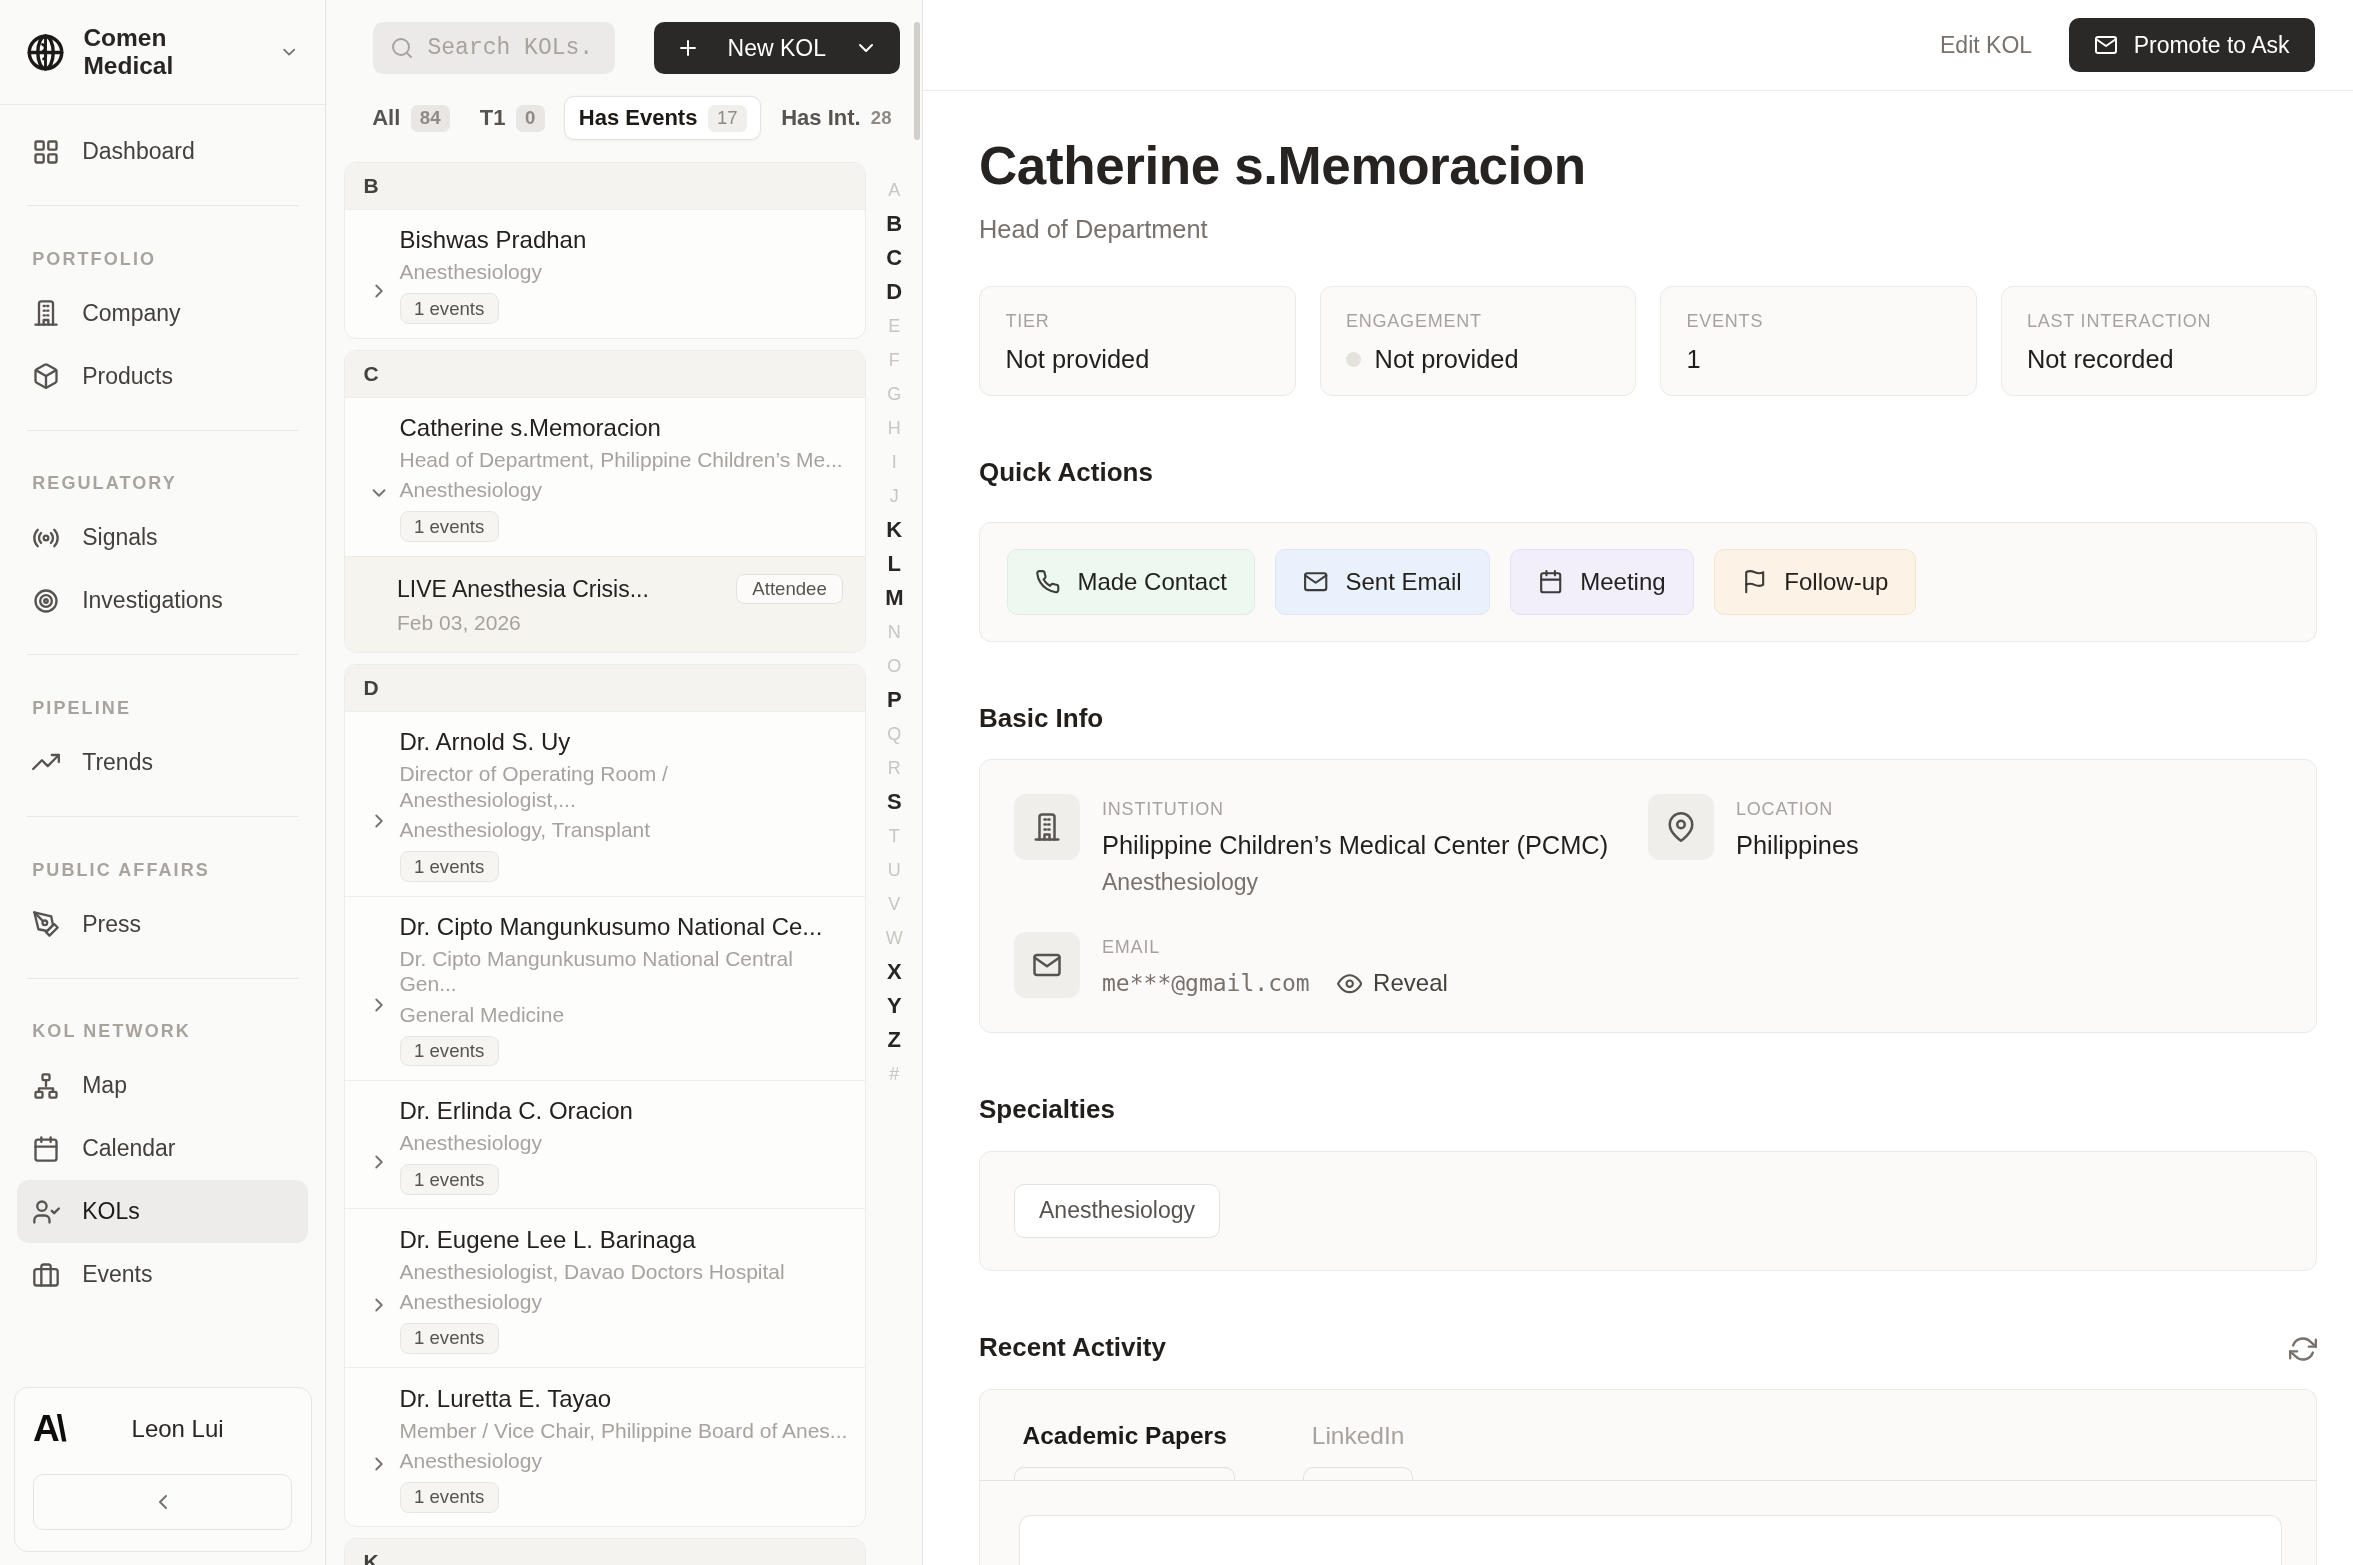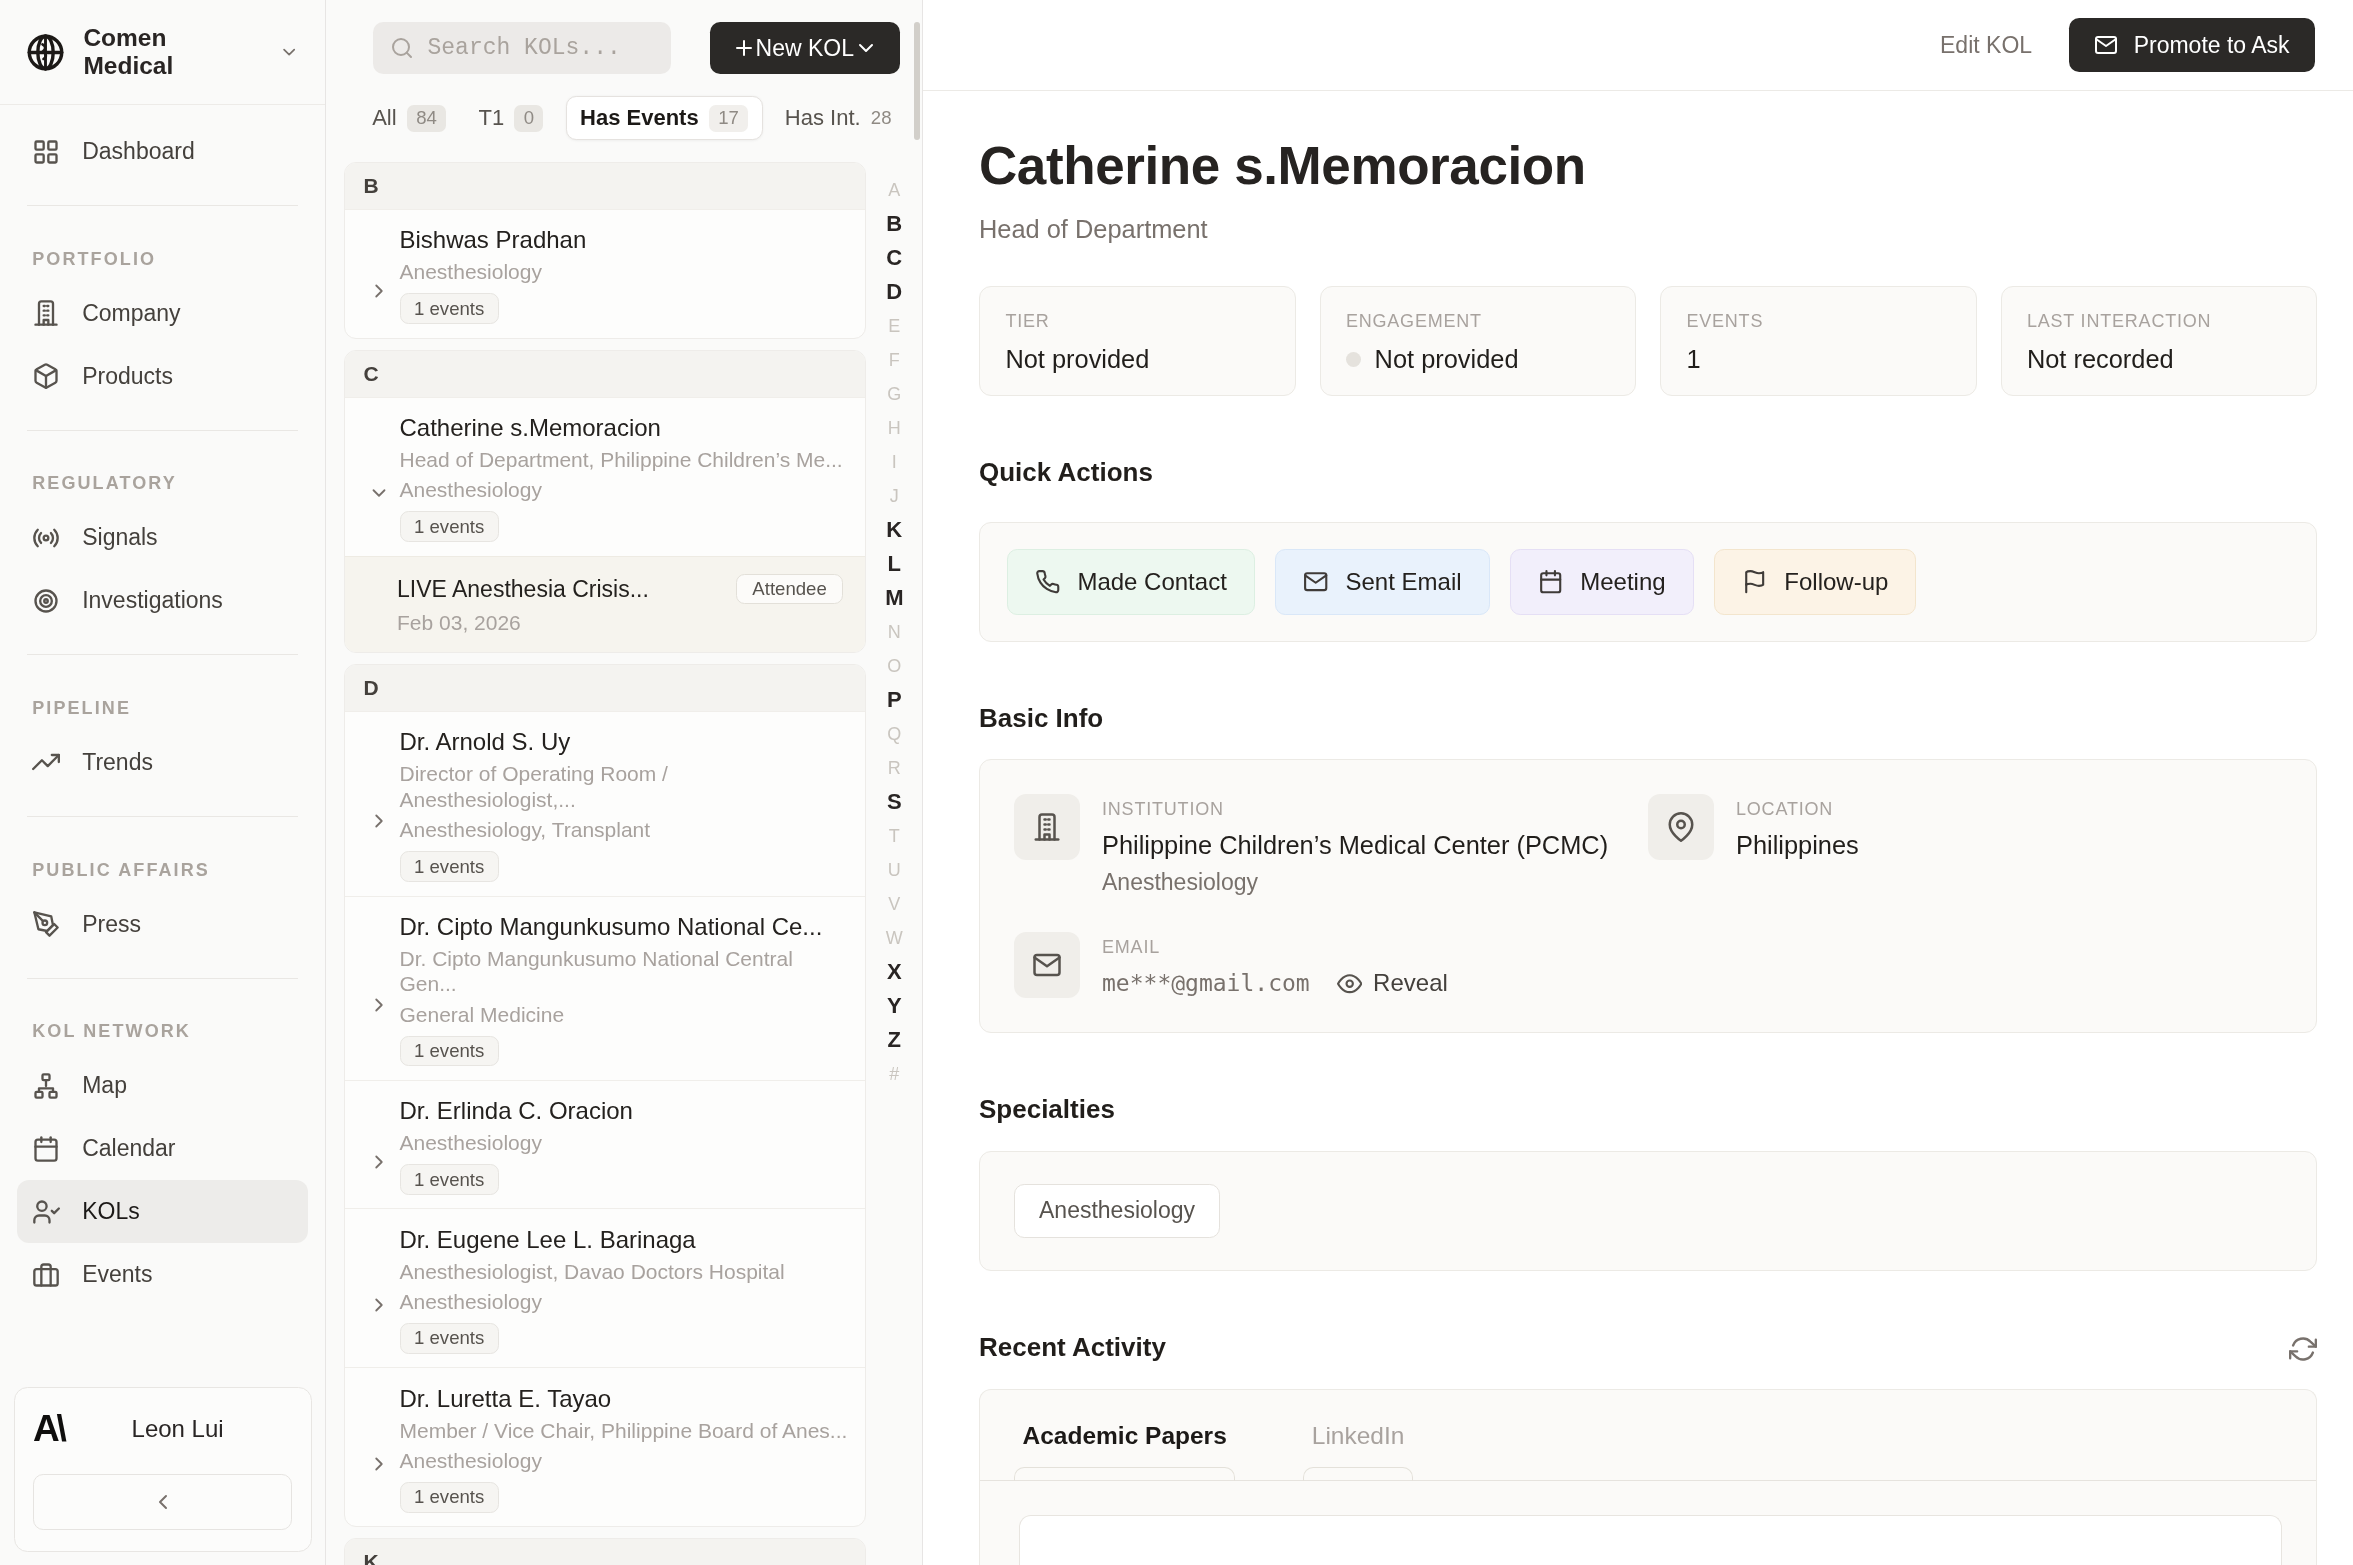--- a/index.html
+++ b/index.html
@@ -33,25 +33,25 @@
   .collapse-btn { height:56px; border:0.8px solid #e6e4e1; border-radius:10.2px; background:transparent; display:flex; align-items:center; justify-content:center; color:#78716c; cursor:pointer; }
   .collapse-btn svg { width:24px; height:24px; }
 
   
   .list-panel { width:597px; min-width:597px; background:#fafaf9; border-right:0.8px solid #e7e5e4; position:relative; display:flex; flex-direction:column; }
   .list-top { display:flex; gap:39px; padding:22px 22px 0 47px; align-items:center; }
   .search { flex:1; height:52px; background:#eceae8; border-radius:10.2px; display:flex; align-items:center; gap:13.5px; padding:0 17px; color:#a9a39d;font-family:Liberation Mono, monospace; }
   .search .icon svg { width:24px; height:24px; }
   .search input { border:none; background:transparent; outline:none; font-size:23px; color:#57534e; width:100%; font-family:inherit; }
   .search input::placeholder { color:#a9a39d; }
-  .new-kol { height:52px; background:#2b2927; color:#fff; border:none; border-radius:10.2px; display:flex; align-items:center; gap:0; padding:0 22px; font-size:23px; cursor:pointer; font-family:inherit; }
+  .new-kol { height:52px; background:#2b2927; color:#fff; border:none; border-radius:10.2px; display:flex; align-items:center; gap:28px; padding:0 22px; font-size:23px; cursor:pointer; font-family:inherit; }
   .new-kol .icon svg { width:24px; height:24px; }
   .nk-caret svg { width:18.6px; height:18.6px; }
   .filters { display:flex; align-items:center; justify-content:space-between; padding:22px 20.3px 15.2px 36px; }
-  .filter { display:flex; align-items:center; gap:10.2px; font-size:22px; color:#57534e; padding:7.6px 10.2px; border-radius:10.2px; cursor:pointer; white-space:nowrap; }
+  .filter { display:flex; align-items:center; gap:10.2px; font-size:22px; color:#57534e; padding:7.6px 10.2px; border-radius:10.2px; cursor:pointer; white-space:nowrap;font-weight:bold; }
   .filter .count { background:#e9e7e3; border-radius:6.8px; padding:2.5px 9.3px; font-size:18.6px; color:#8f8a84; }
   .filter.active { background:#ffffff; border:0.8px solid #e5e2df; box-shadow:0 0.8px 2.5px rgba(0,0,0,.05); font-weight:600; color:#1c1917; padding:7.6px 13.5px; }
   .filter.active .count { background:#f1efec; font-weight:400; }
   .filter .count.plain { background:transparent; padding:2.5px 0; }
   .list-scroll { flex:1; overflow:hidden; padding:6.8px 56px 0 18px; }
   .group { border:0.8px solid #eeece9; border-radius:12px; background:#fdfdfc; margin-bottom:11px; overflow:hidden; }
   .group-header { background:#f4f3f0; padding:11px 18.6px; font-size:21px; font-weight:600; color:#44403c; }
   .row { display:flex; padding:15.2px 17px 13.5px 13.5px; border-top:0.8px solid #f0eeea; cursor:pointer; }
   .row-chevron { width:41px; min-width:41px; color:#78716c; display:flex; justify-content:center; padding-top:32px; }
   .row-chevron svg { width:22px; height:22px; }

